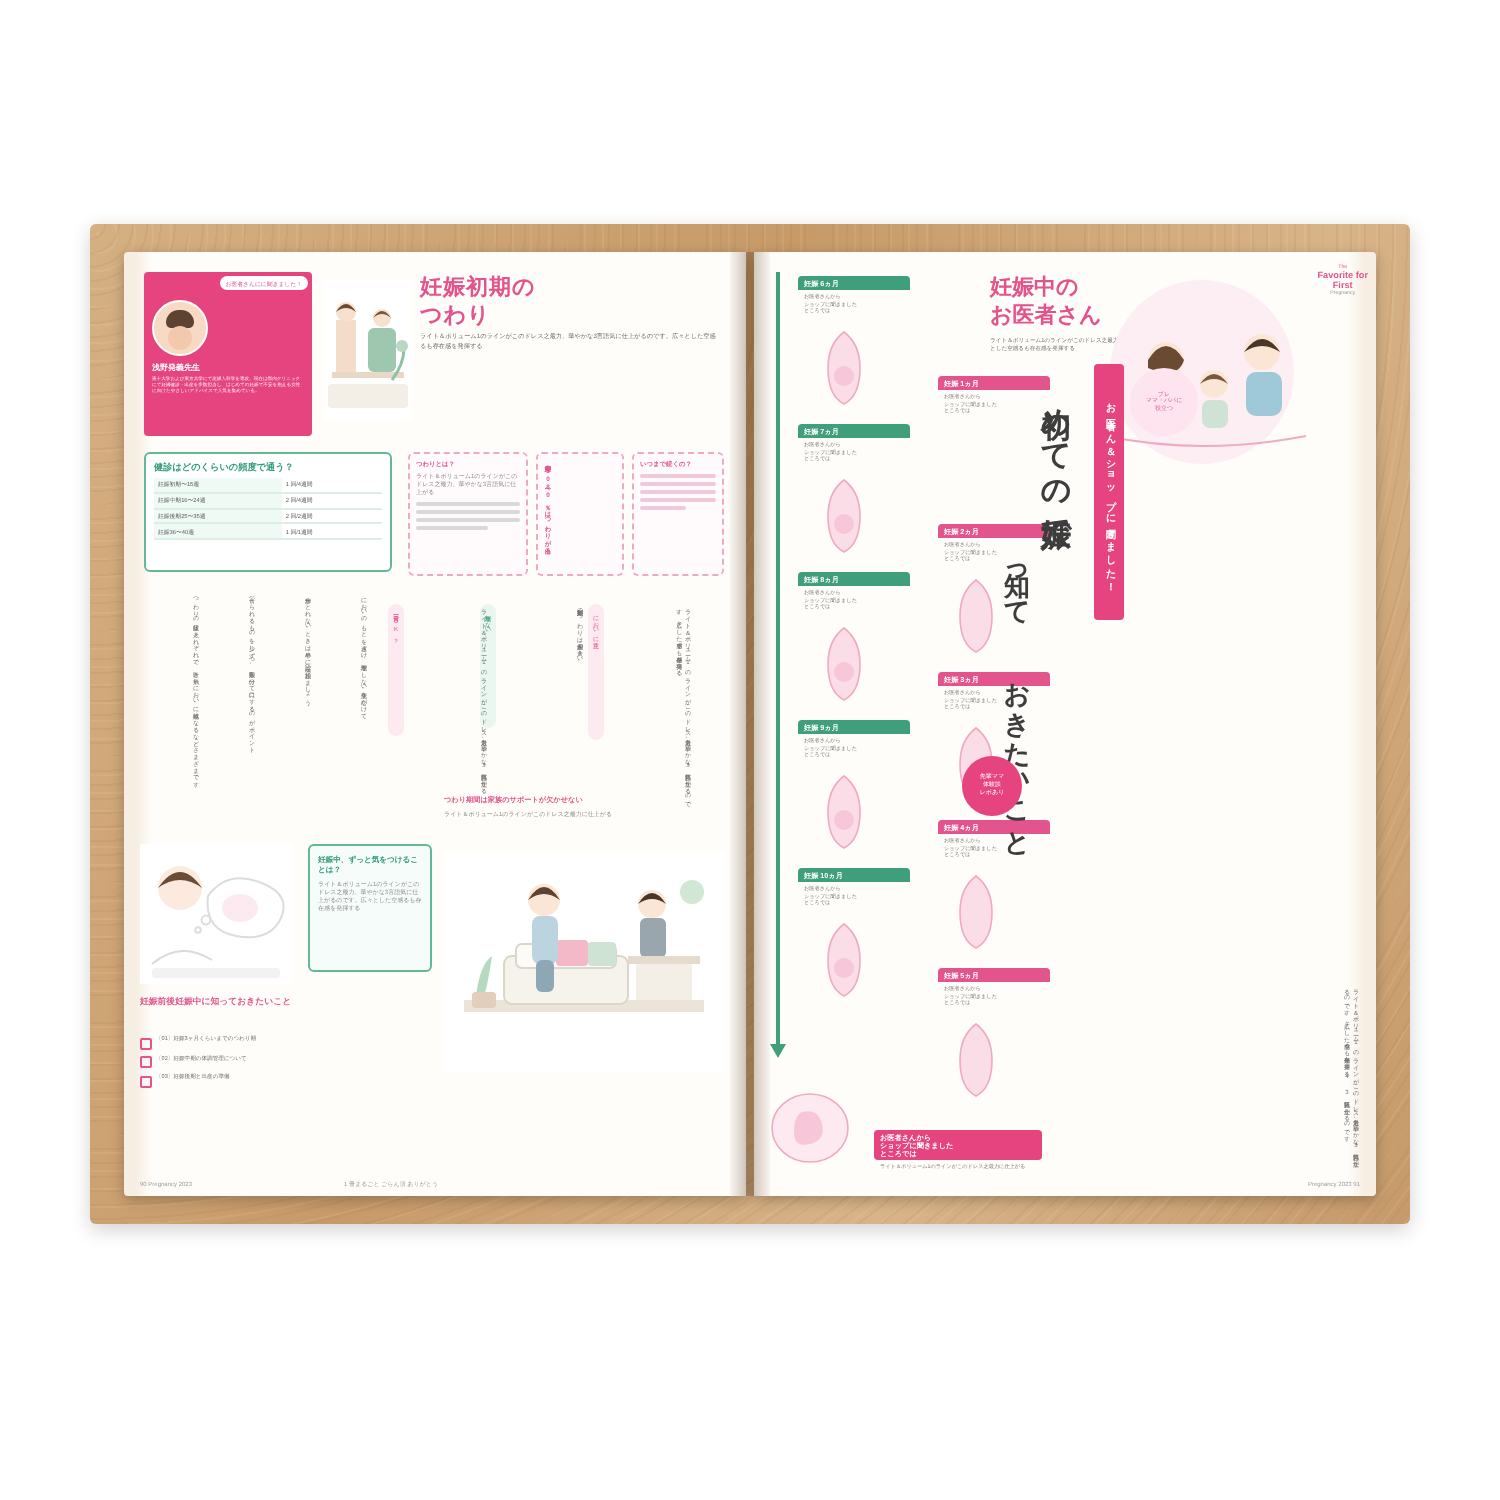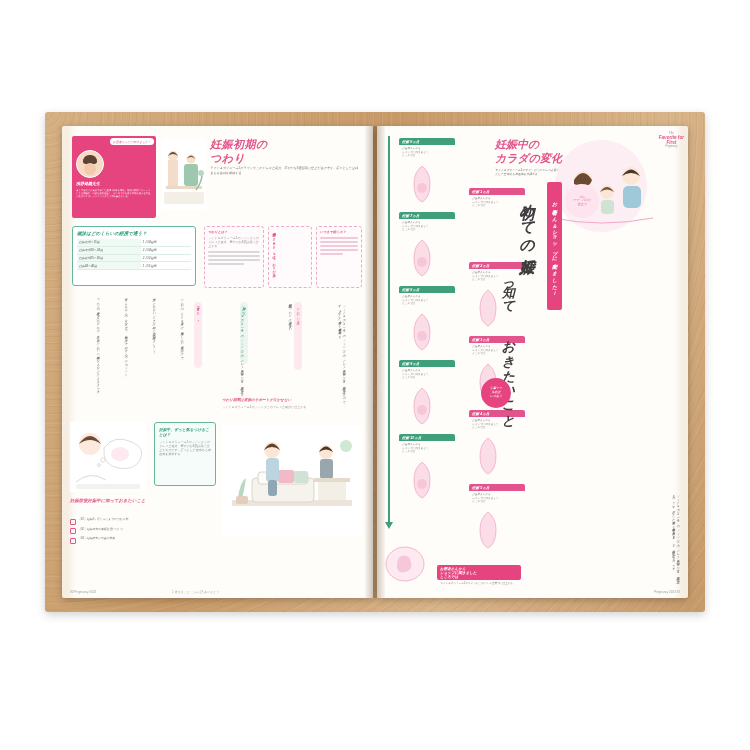--- a/index.html
+++ b/index.html
@@ -36,21 +36,20 @@
     border-radius:3px;pointer-events:none;
   }
 
   
   .book{position:absolute;left:62px;top:126px;width:626px;height:472px;}
   .page{
     position:absolute;top:0;height:472px;width:311px;
     background:#fffdf9;
     box-shadow:0 2px 7px rgba(0,0,0,.25);
     overflow:hidden;
-    font-style:italic;
   }
   .page.left{left:0;border-radius:2px 0 0 2px;
     background:linear-gradient(to right,#f6eee3 0 6px,#fffdf9 14px);}
   .page.right{left:315px;border-radius:0 2px 2px 0;
     background:linear-gradient(to left,#f6eee3 0 6px,#fffdf9 14px);}
   .spine{
     position:absolute;left:303px;top:0;width:20px;height:472px;
     background:linear-gradient(to right,rgba(120,90,60,.05),rgba(90,60,30,.30) 45%,rgba(90,60,30,.30) 55%,rgba(120,90,60,.05));
     z-index:6;pointer-events:none;
   }
@@ -358,21 +357,21 @@
     </div>
 
     <div class="page right">
 
       <div class="timeline">
         <div class="line"></div>
         <div class="arrow"></div>
       </div>
 
       <div class="r-title" style="white-space:pre-line">妊娠中の
-カラダの変化</div>
+お医者さん</div>
       <div style="position:absolute;left:118px;top:42px;width:120px;font-size:2.8px;line-height:1.5;color:#6b6b6b">ライト＆ボリューム1のラインがこのドレス之最力、華やかな3言語気に仕上がるのです。広々とした空感るも存在感を発揮する</div>
 
       <div class="mbox" style="left:22px;top:12px">
         <div class="hd">妊娠 6ヵ月</div>
         <div class="bd" style="white-space:pre-line">お医者さんから
 ショップに聞きました
 ところでは</div>
       </div>
       <div class="belly" style="left:30px;top:38px">
         <svg width="30" height="40" viewBox="0 0 30 40">

